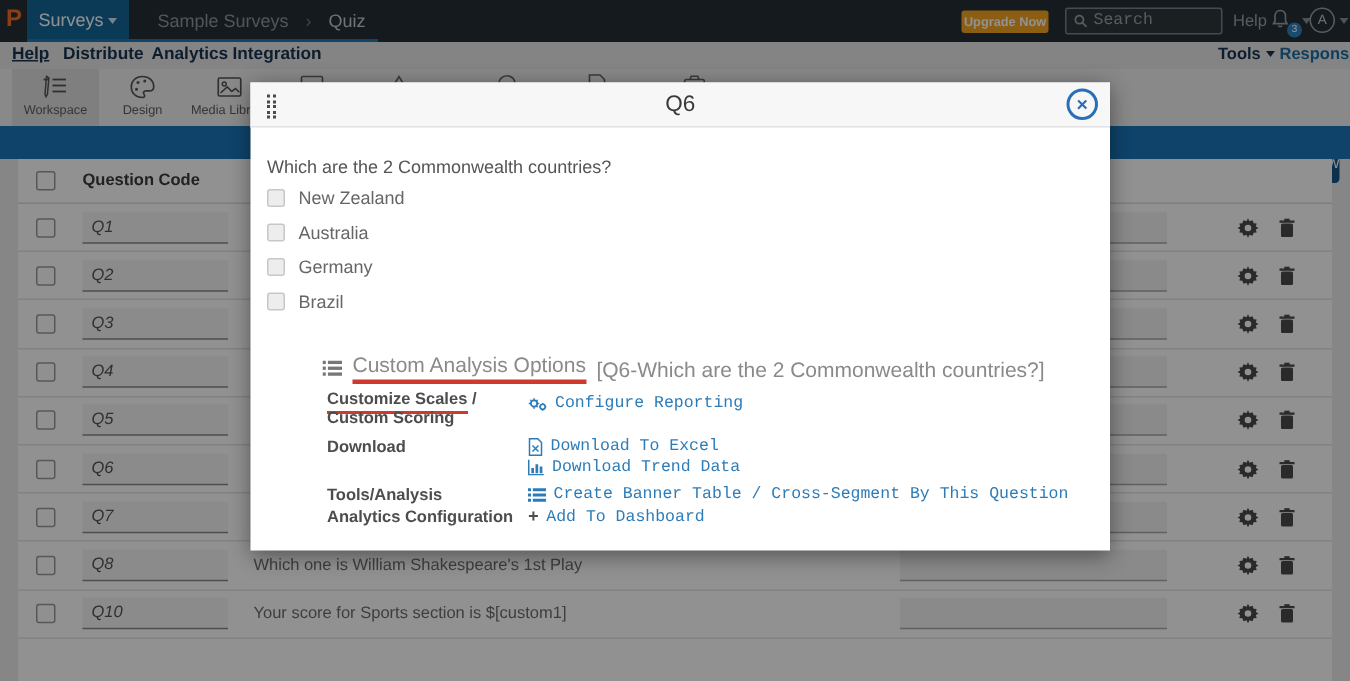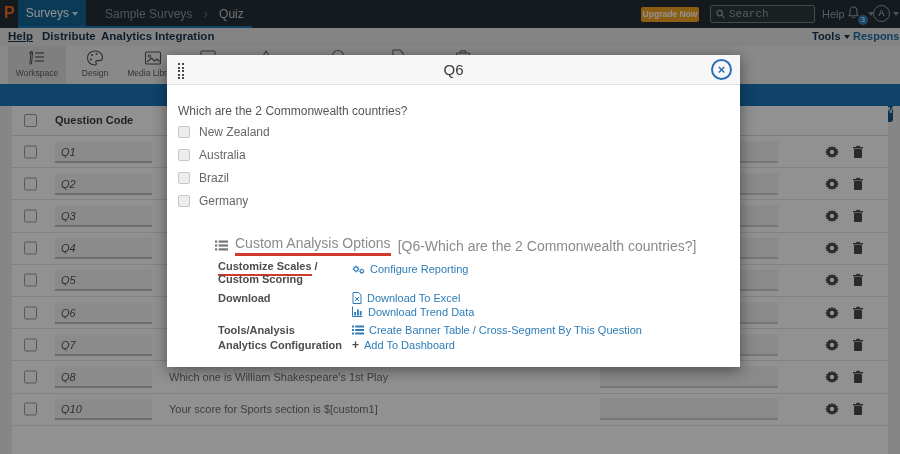--- a/index.html
+++ b/index.html
@@ -92,21 +92,21 @@
   .m-opt { height:23px; display:flex; align-items:center; gap:9px; }
   .m-cb { width:12px; height:12px; background:#ededed; border:1px solid #c7c7c7; border-radius:2px; cursor:pointer; }
   .m-opt-label { font-size:12px; color:#666; }
   .analysis-heading { position:absolute; left:48px; top:180px; font-size:14px; color:#8a8a8a; display:flex; align-items:center; gap:7px; }
   .red-underline { border-bottom:3px solid #cf3a2e; padding-bottom:2px; }
   .analysis-cols { position:absolute; left:51px; top:205px; width:505px; }
   .a-group { display:flex; }
   .a-group.g1 { margin-bottom:6px; } .a-group.g2 { margin-bottom:6px; } .a-group.g3 { margin-bottom:2px; }
   .a-label { width:134px; flex:none; font-size:11px; font-weight:bold; color:#4d4d4d; line-height:13px; }
   .a-links { flex:1; display:flex; flex-direction:column; gap:1px; }
-  .a-link { display:flex; align-items:center; gap:5px; font-size:11px; color:#2d7cb8; line-height:12.5px; cursor:pointer; white-space:nowrap; }
+  .a-link { display:flex; align-items:center; gap:5px; font-size:11px; color:#2d7cb8; line-height:12.5px; cursor:pointer; white-space:nowrap;font-family:Liberation Mono, monospace; }
   .g1 .a-links { padding-top:3px; }
   .plus-glyph { color:#4d4d4d; font-weight:bold; font-size:12px; }
 </style>
 </head>
 <body>
 
 <div class="screen">
 
   <div class="topbar">
     <div class="logo">P</div>
@@ -392,25 +392,25 @@
       <div class="m-opt">
         <span class="m-cb"></span>
         <span class="m-opt-label">New Zealand</span>
       </div>
       <div class="m-opt">
         <span class="m-cb"></span>
         <span class="m-opt-label">Australia</span>
       </div>
       <div class="m-opt">
         <span class="m-cb"></span>
-        <span class="m-opt-label">Brazil</span>
+        <span class="m-opt-label">Germany</span>
       </div>
       <div class="m-opt">
         <span class="m-cb"></span>
-        <span class="m-opt-label">Germany</span>
+        <span class="m-opt-label">Brazil</span>
       </div>
     </div>
 
     <div class="analysis-heading">
       <svg width="13" height="11" viewBox="0 0 13 11">
           <rect x="0" y="0.5" width="2.2" height="2.2" fill="#777"></rect>
           <rect x="0" y="4.4" width="2.2" height="2.2" fill="#777"></rect>
           <rect x="0" y="8.3" width="2.2" height="2.2" fill="#777"></rect>
           <rect x="3.6" y="0.5" width="9.4" height="2.2" fill="#777"></rect>
           <rect x="3.6" y="4.4" width="9.4" height="2.2" fill="#777"></rect>

